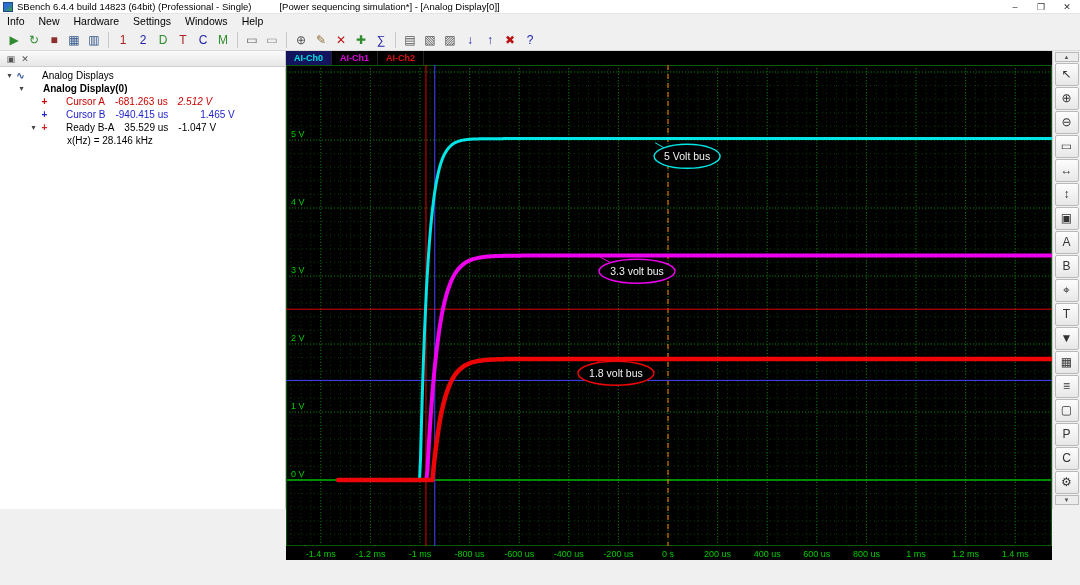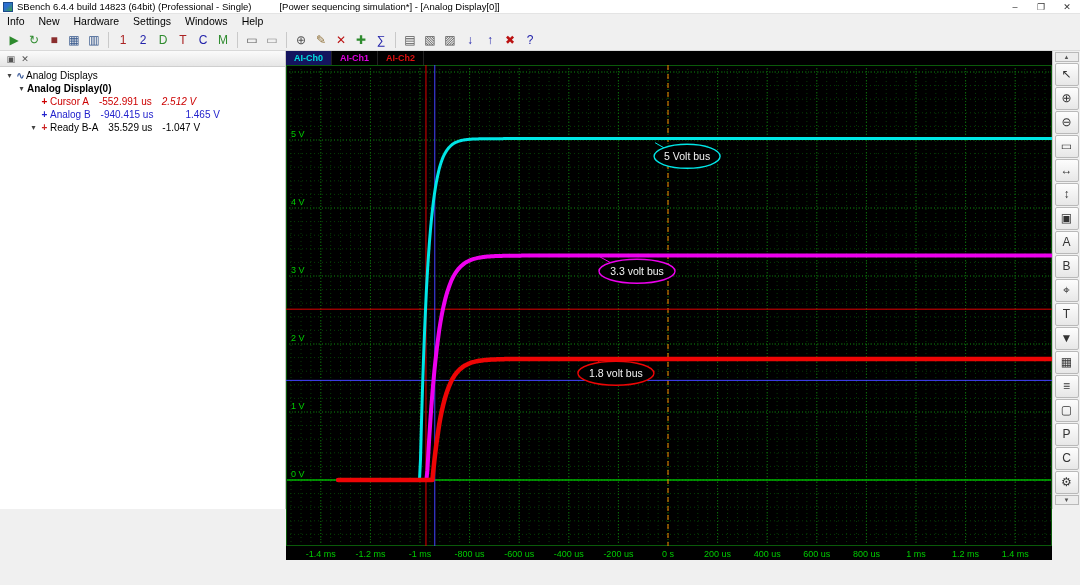--- a/index.html
+++ b/index.html
@@ -29,21 +29,21 @@
 
   .left-panel { width:286px; background:#ffffff; border-right:1px solid #c9c9c9; display:flex; flex-direction:column; }
   .panel-header { height:16px; background:linear-gradient(#fbfbfb,#e6e6e6); border-bottom:1px solid #cfcfcf;
     display:flex; align-items:center; padding:0 4px; font-size:10px; }
   .panel-header .ph-title { flex:1; }
   .ph-ico { width:14px; text-align:center; color:#555; font-size:9px; }
   .tree { flex:1; overflow:hidden; padding-top:2px; font-size:10px; }
   .tree-row { height:13px; line-height:13px; white-space:nowrap; display:flex; align-items:center; }
   .exp { display:inline-block; width:11px; font-size:8px; color:#444; text-align:center; }
   .tree-ico { display:inline-block; width:11px; text-align:center; font-weight:bold; font-size:10px; }
-  .tree-label { margin-left:0; }
+  .tree-label { margin-left:16px; }
   .tree-val { margin-left:10px; }
   .bold { font-weight:bold; }
 
   
   .main { flex:1; min-width:0; display:flex; flex-direction:column; background:#000; }
   .chan-tabs { height:14px; background:#000; display:flex; align-items:flex-end; }
   .chan-tab { height:14px; line-height:14px; padding:0 8px; font-size:9px; font-weight:bold; border-right:1px solid #222; }
   .chan-tab.sel { background:#14145e; }
   .chart-area { flex:1; min-height:0; position:relative; background:#000; }
   .chart-area svg { display:block; }
@@ -132,36 +132,40 @@
             <span class="tree-label" style="color: rgb(0, 0, 0);">Analog Displays</span>
           </div>
           <div class="tree-row" style="padding-left: 16px;">
             <span class="exp">▾</span>
             <span class="tree-label bold" style="color: rgb(0, 0, 0);">Analog Display(0)</span>
           </div>
           <div class="tree-row" style="padding-left: 28px;">
             <span class="exp"></span>
             <span class="tree-ico" style="color: rgb(204, 0, 0);">+</span>
             <span class="tree-label" style="color: rgb(204, 0, 0);">Cursor A</span>
-            <span class="tree-val" style="color: rgb(204, 0, 0);">-552.991 us</span>
+            <span class="tree-val" style="color: rgb(204, 0, 0);">-681.263 us</span>
             <span class="tree-val" style="color: rgb(204, 0, 0); font-style: italic;">2.512 V</span>
           </div>
           <div class="tree-row" style="padding-left: 28px;">
             <span class="exp"></span>
             <span class="tree-ico" style="color: rgb(34, 34, 204);">+</span>
-            <span class="tree-label" style="color: rgb(34, 34, 204);">Analog B</span>
+            <span class="tree-label" style="color: rgb(34, 34, 204);">Cursor B</span>
             <span class="tree-val" style="color: rgb(34, 34, 204);">-940.415 us</span>
             <span class="tree-val" style="color: rgb(34, 34, 204); margin-left: 32px;">1.465 V</span>
           </div>
           <div class="tree-row" style="padding-left: 28px;">
             <span class="exp">▾</span>
             <span class="tree-ico" style="color: rgb(204, 34, 34);">+</span>
             <span class="tree-label" style="color: rgb(0, 0, 0);">Ready B-A</span>
             <span class="tree-val" style="color: rgb(0, 0, 0);">35.529 us</span>
             <span class="tree-val" style="color: rgb(0, 0, 0);">-1.047 V</span>
+          </div>
+          <div class="tree-row" style="padding-left: 40px;">
+            <span class="exp"></span>
+            <span class="tree-label" style="color: rgb(0, 0, 0);">x(Hz) = 28.146 kHz</span>
           </div>
         </div>
     </div>
 
     <div class="main">
       <div class="chan-tabs">
           <div class="chan-tab sel" style="color: rgb(0, 224, 224);">AI-Ch0</div>
           <div class="chan-tab" style="color: rgb(224, 0, 224);">AI-Ch1</div>
           <div class="chan-tab" style="color: rgb(224, 16, 16); margin-top: 32px;">AI-Ch2</div>
         </div>

